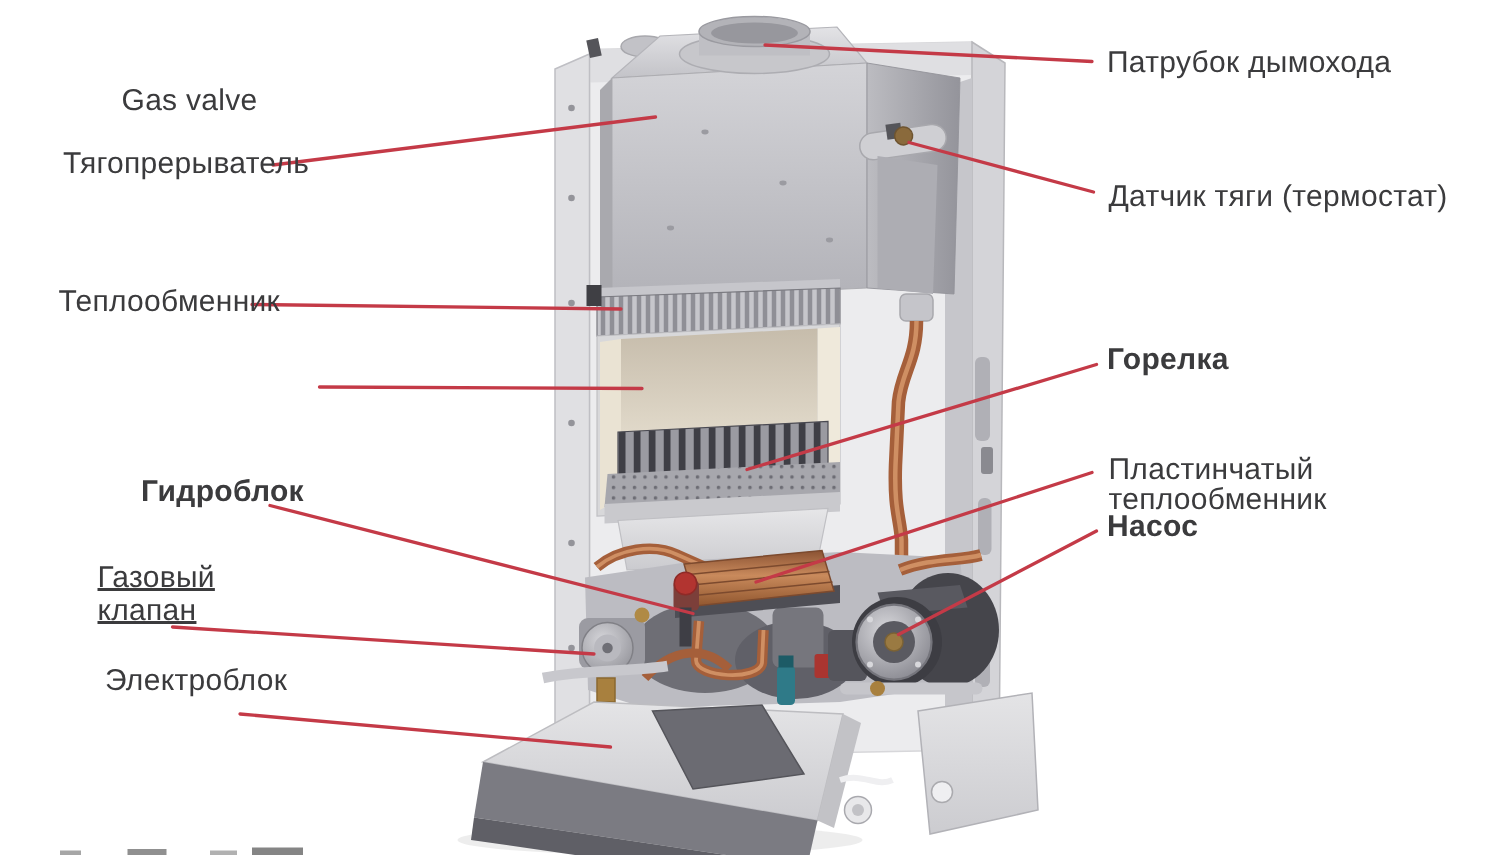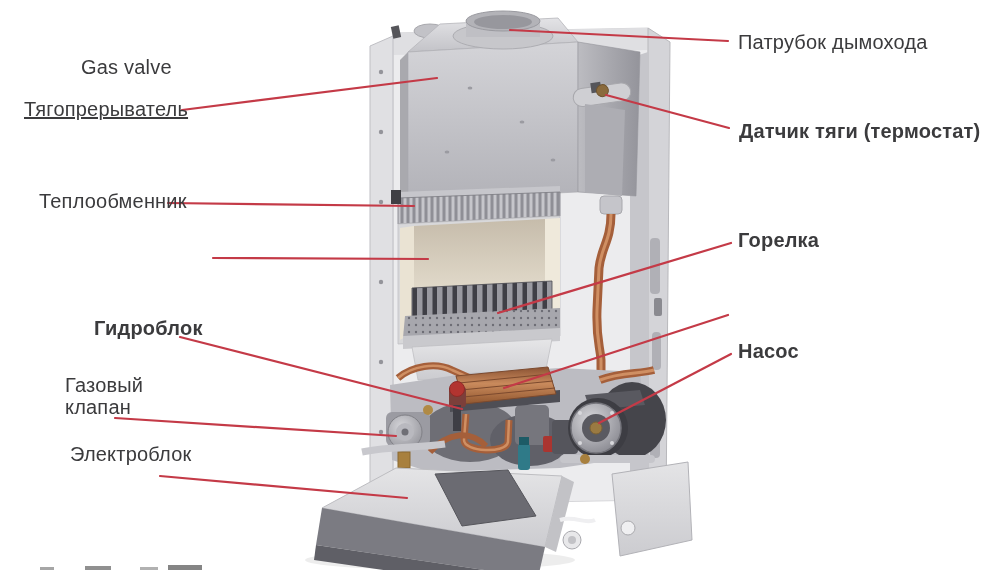--- a/index.html
+++ b/index.html
@@ -5,21 +5,21 @@
   :root{ --accent:#c43a47; --label:#3b3b3d; }
   html,body{margin:0;padding:0;background:#fff;}
   #stage{
     position:relative; width:1000px; height:570px; overflow:hidden;
     background:#fff; font-family:"Liberation Sans", sans-serif;
   }
   .lbl{
     position:absolute; font-size:20px; line-height:20px; color:var(--label);
     white-space:pre-wrap; letter-spacing:.2px;
   }
-  .lbl.two{line-height:22px;}
+  .lbl.two{line-height:22px;text-decoration:underline;}
   svg{position:absolute; left:0; top:0;}
   .leader{stroke:var(--accent); stroke-width:2.2; stroke-linecap:round;}
 </style>
 </head>
 <body>
 
 <div id="stage">
 
   <svg width="1000" height="570" viewBox="0 0 1000 570">
     <defs>
@@ -239,24 +239,25 @@
       <line class="leader" x1="498" y1="313" x2="731" y2="243"></line>
       <line class="leader" x1="504" y1="388" x2="728" y2="315"></line>
       <line class="leader" x1="599" y1="423" x2="731" y2="354"></line>
       <line class="leader" x1="462" y1="409" x2="180" y2="337"></line>
       <line class="leader" x1="396" y1="436" x2="115" y2="418"></line>
       <line class="leader" x1="407" y1="498" x2="160" y2="476"></line>
     </g>
   </svg>
 
   <div class="lbl" style="left:40px;  top:57px;margin-left:41px;">Gas valve</div>
-  <div class="lbl" style="left:24px;  top:99px;text-decoration:underline;">Тягопрерыватель</div>
+  <div class="lbl" style="left:42px;  top:99px;">Тягопрерыватель</div>
   <div class="lbl" style="left:39px;  top:191px;">Теплообменник</div>
   <div class="lbl" style="left:94px;  top:318px;font-weight:bold;">Гидроблок</div>
   <div class="lbl two" style="left:65px; top:374px;">Газовый
 клапан</div>
   <div class="lbl" style="left:70px;  top:444px;text-align:center;">Электроблок</div>
   <div class="lbl" style="left:738px; top:32px;">Патрубок дымохода</div>
-  <div class="lbl" style="left:739px; top:121px;font-weight:bold;">Датчик тяги (термостат)</div>
+  <div class="lbl" style="left:739px; top:121px;">Датчик тяги (термостат)</div>
   <div class="lbl" style="left:738px; top:230px;font-weight:bold;">Горелка</div>
+  <div class="lbl" style="left:739px; top:303px;">Пластинчатый  теплообменник</div>
   <div class="lbl" style="left:738px; top:341px;font-weight:bold;">Насос</div>
 
 </div>
 
 </body></html>

